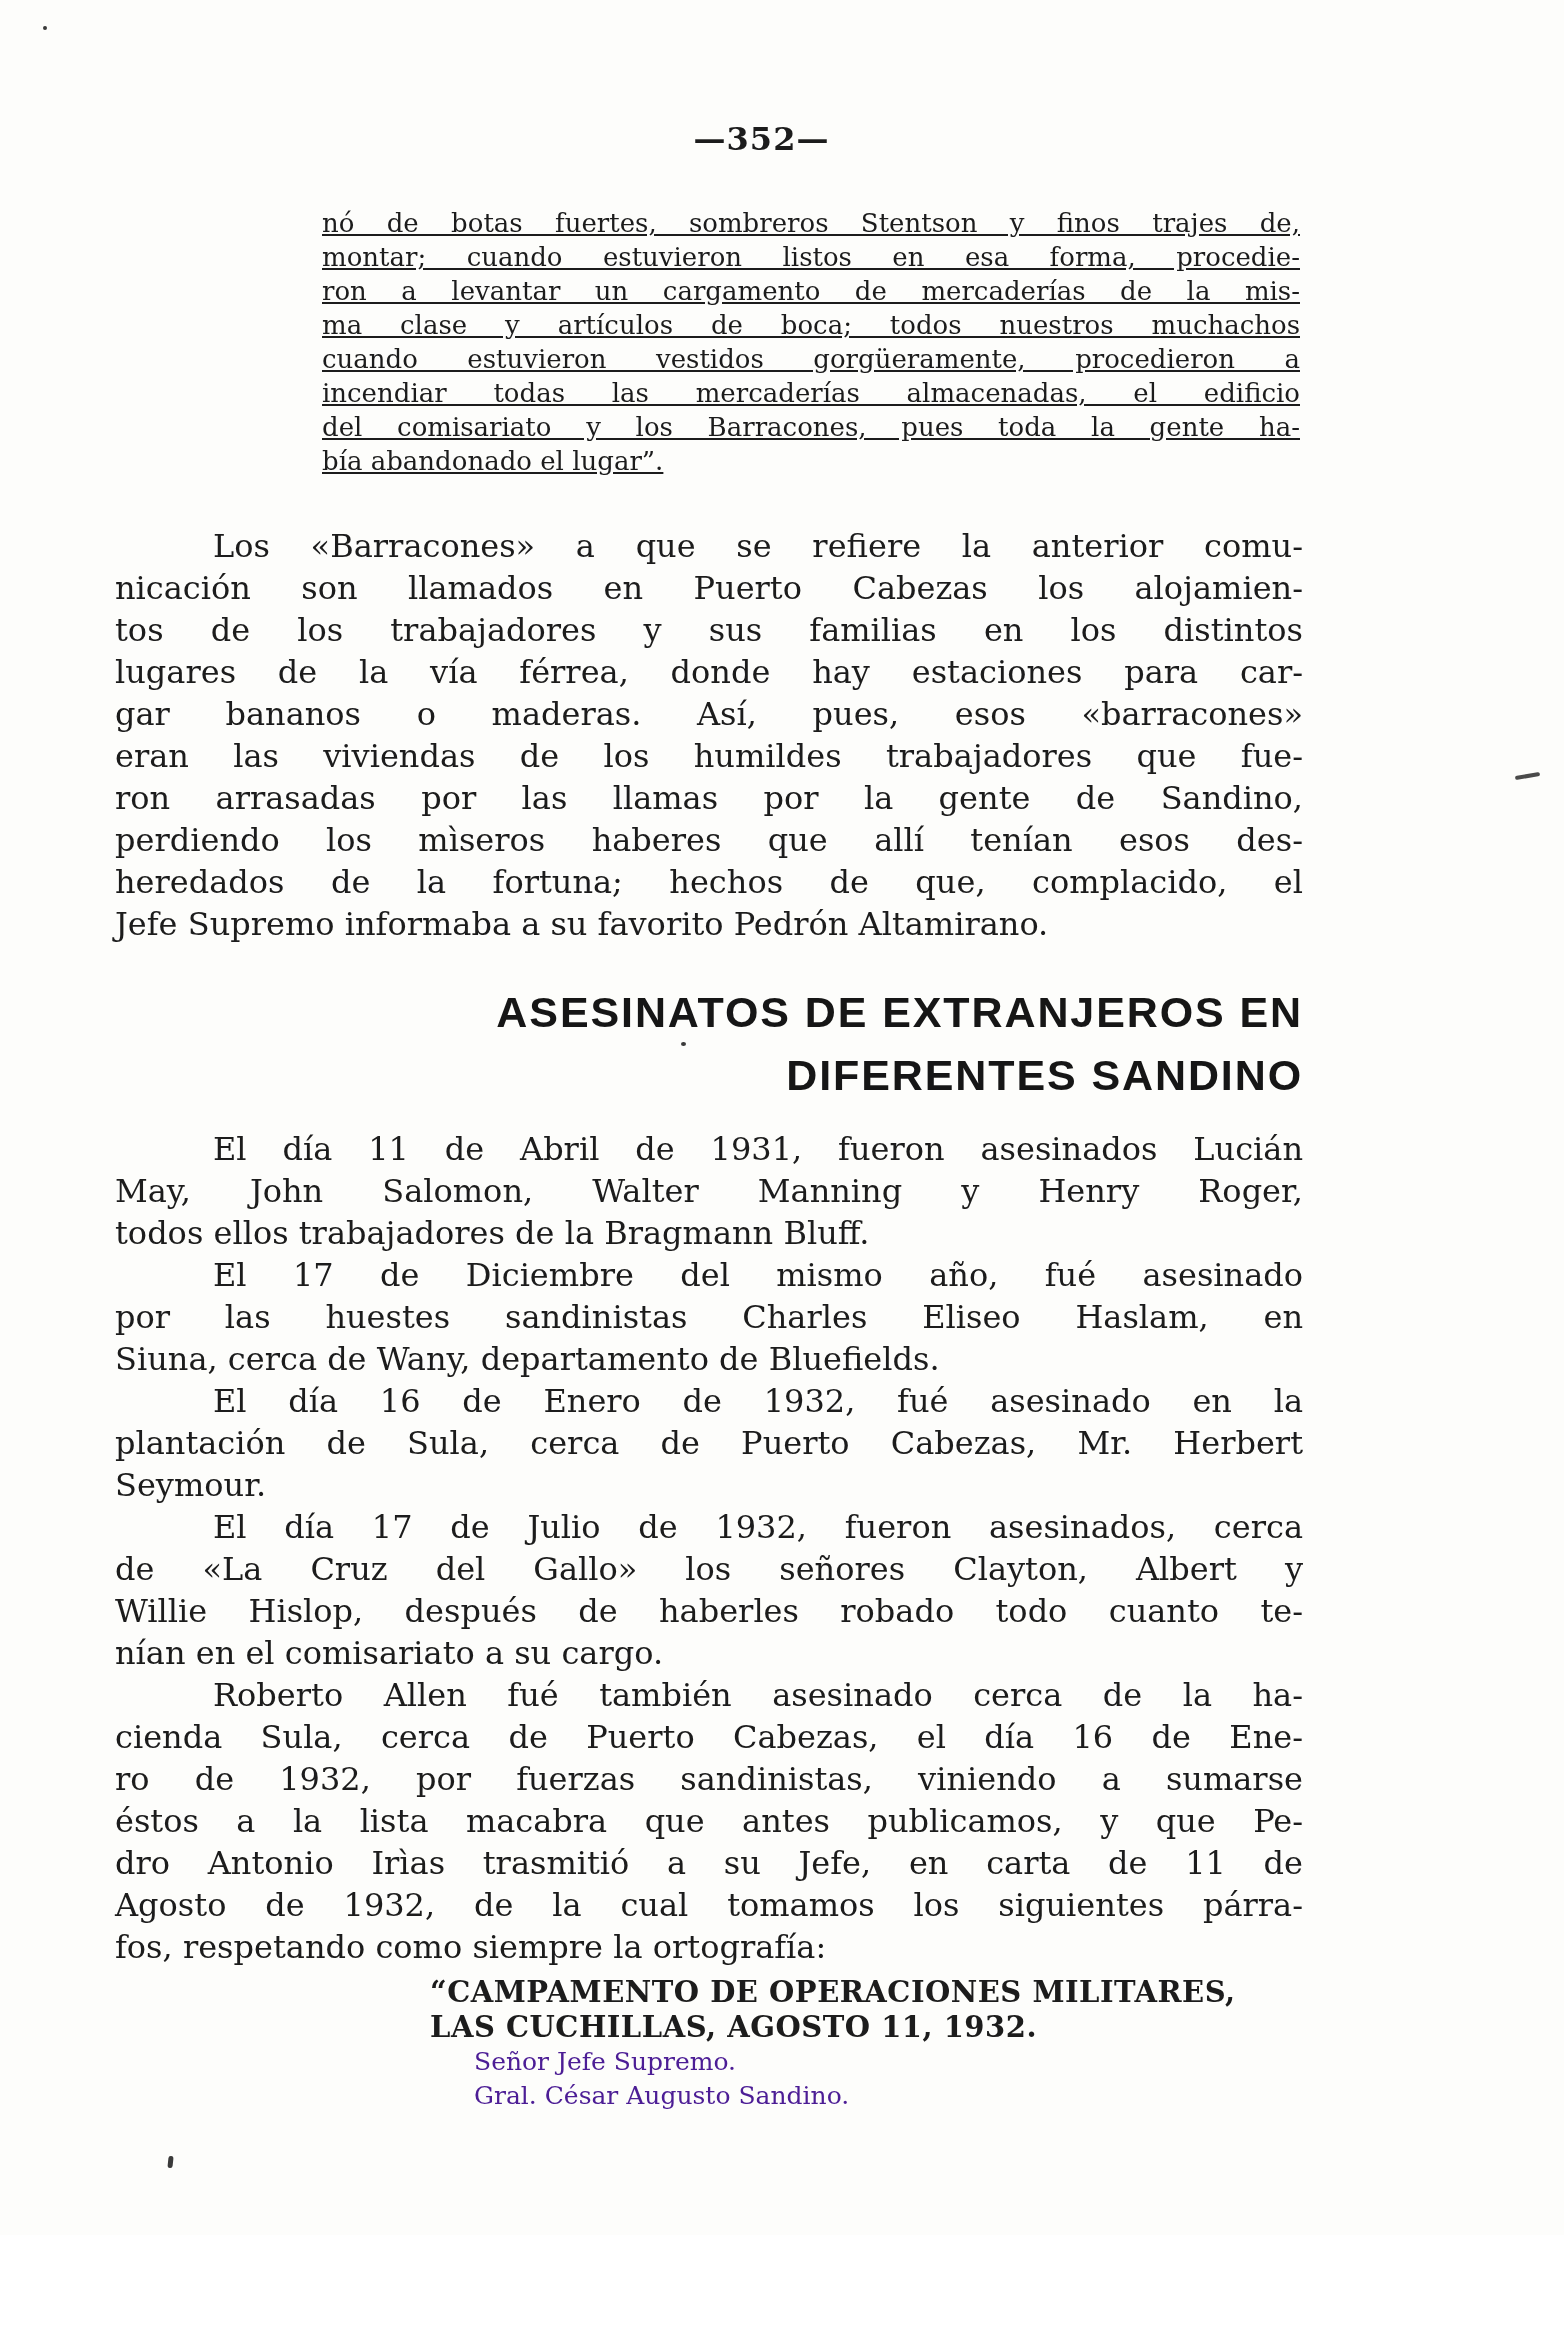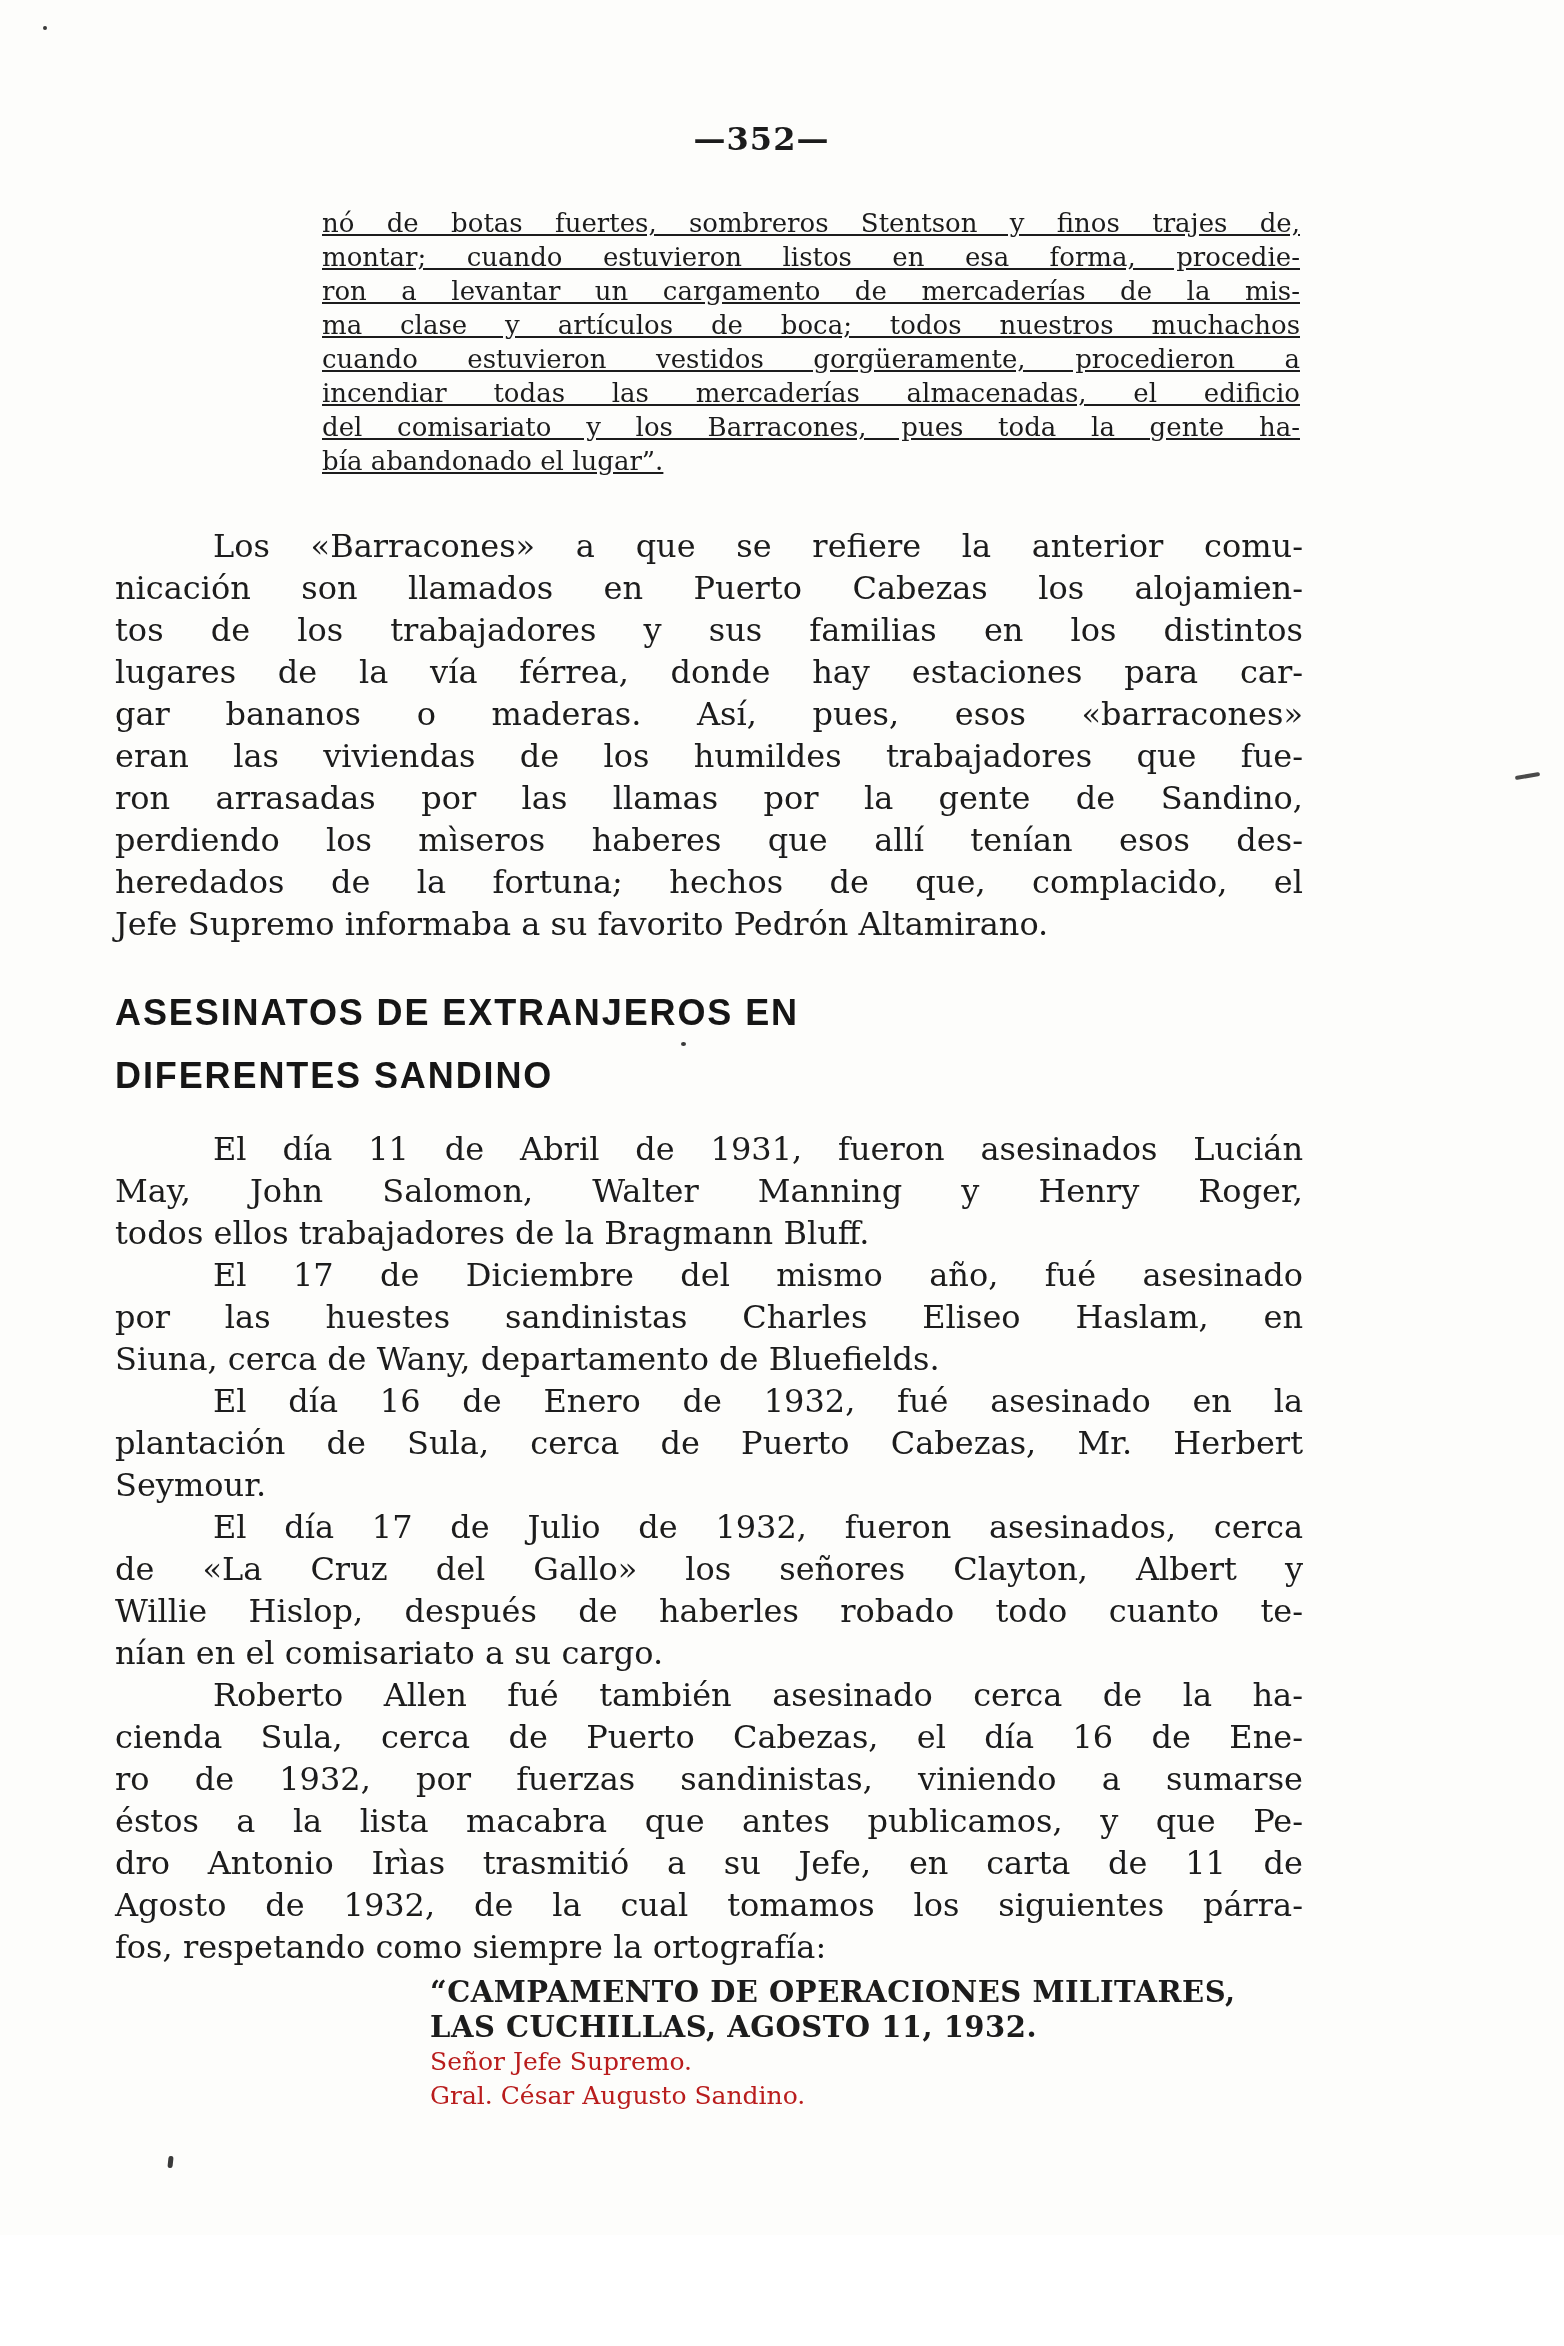--- a/index.html
+++ b/index.html
@@ -29,28 +29,28 @@
   .body-col{position:absolute;left:115px;width:1188px;font-size:32px;line-height:42px;}
   .p1{top:525px;}
   .flow{top:1128px;}
   .bline{text-align:justify;text-align-last:justify;}
   .bline.first{text-indent:98px;}
   .bline.end{text-align-last:left;}
   
   .heading{
     position:absolute;left:115px;top:981px;width:1188px;
     font-family:"Liberation Sans","DejaVu Sans",sans-serif;
-    font-weight:bold;font-size:36px;line-height:63px;
-    letter-spacing:1.9px;text-align:left;color:#161616;
+    font-weight:bold;font-size:43px;line-height:63px;
+    letter-spacing:1.9px;text-align:right;color:#161616;
     margin:0;
   }
   
   .closing{position:absolute;left:430px;top:1975px;width:918px;}
   .c-bold{font-size:29px;font-weight:bold;line-height:35px;letter-spacing:0.5px;}
-  .c-reg{font-size:25px;line-height:34px;color:#b91c1c;}
+  .c-reg{font-size:25px;line-height:34px;color:#4c1d95;margin-left:44px;}
   
   .footer-title{
     position:absolute;left:120px;top:2214px;
     font-size:40px;font-weight:bold;
     letter-spacing:.52em;word-spacing:1.15em;
     white-space:nowrap;color:#3b82f6;margin-top:36px;
   }
   .footer-title::first-letter{color:rgba(24,24,24,.28);}
   
   .speck{position:absolute;background:#3a3a3a;border-radius:50%;}

